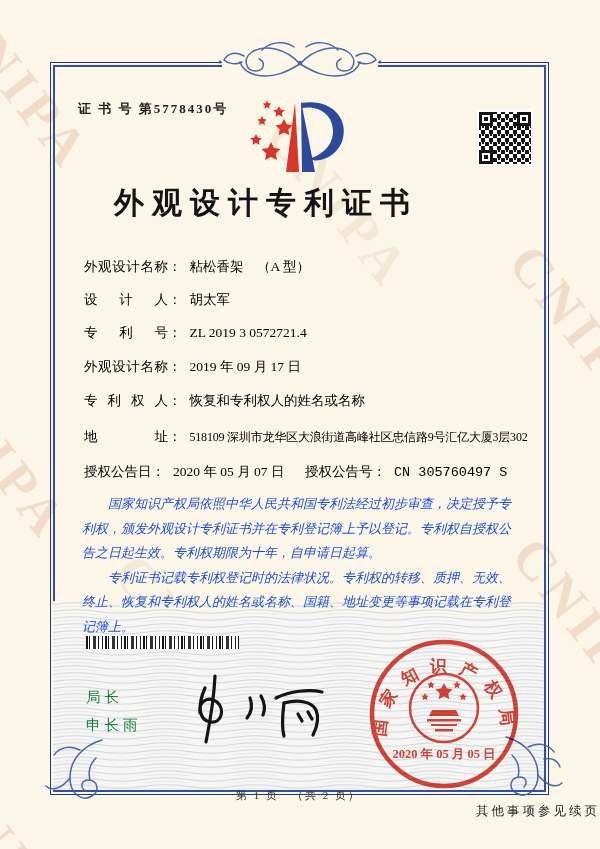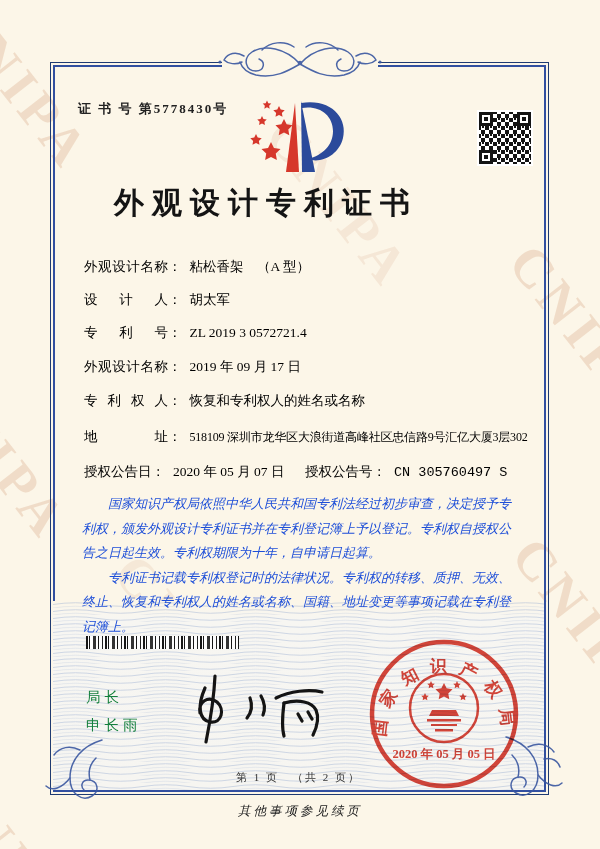--- a/index.html
+++ b/index.html
@@ -64,26 +64,26 @@
       #161616 3px 4px,#fdfdfd 4px 7px,
       #333 7px 10px,#fdfdfd 10px 12px,
       #161616 12px 13px,#fdfdfd 13px 16px,
       #222 16px 17px,#fdfdfd 17px 19px);
   }
   .director{position:absolute;left:86px;top:688px;z-index:2;font-size:14.5px;letter-spacing:4px;color:#15803d;}
   .director div{margin-bottom:9px;}
   .signature{position:absolute;left:180px;top:668px;z-index:3;}
   .seal{position:absolute;left:357px;top:630px;z-index:3;mix-blend-mode:multiply;}
   .page-footer{
-    position:absolute;left:50px;top:770px;width:497px;z-index:2;
+    position:absolute;left:50px;top:788px;width:497px;z-index:2;
     text-align:center;font-size:11px;letter-spacing:2px;color:#333;
   }
   .note{
     position:absolute;left:0;top:803px;width:600px;z-index:2;
-    text-align:center;font-size:12.5px;letter-spacing:3px;color:#222;font-style:italic;
+    text-align:right;font-size:12.5px;letter-spacing:3px;color:#222;
   }
   .flourish-top{position:absolute;left:200px;top:38px;z-index:2;}
   .flourish-br{position:absolute;left:498px;top:733px;z-index:2;}
   .flourish-bl{position:absolute;left:40px;top:736px;z-index:2;}
 </style>
 </head>
 <body>
 
 <div class="page">
 

